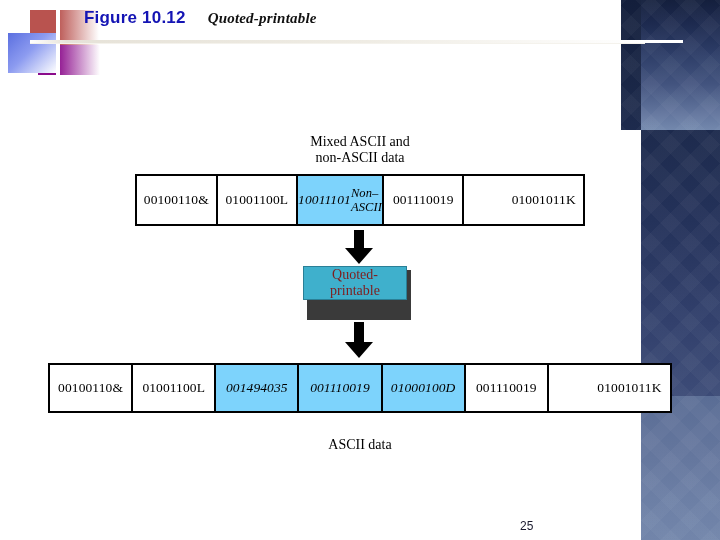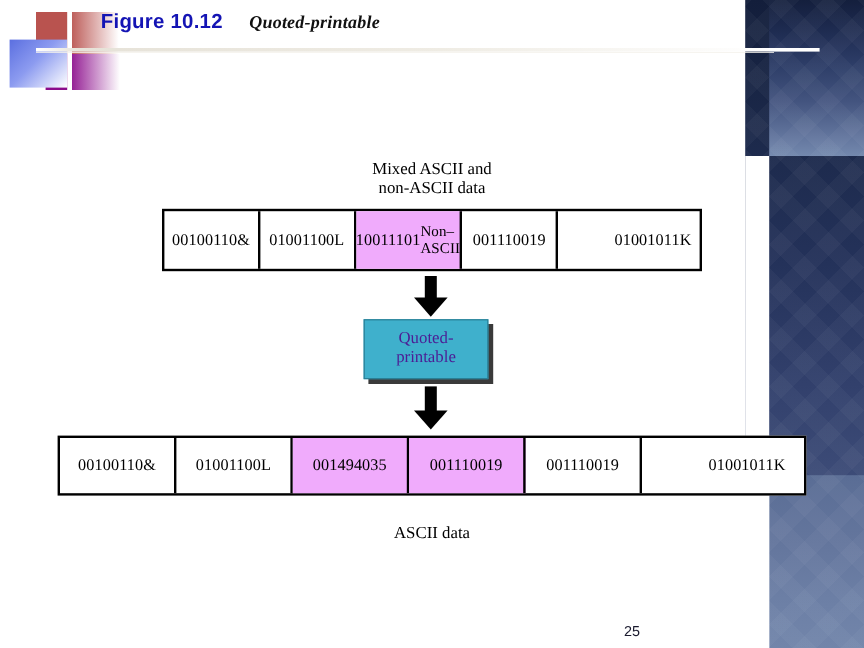--- a/index.html
+++ b/index.html
@@ -149,21 +149,21 @@
     flex-direction: row;
     align-items: center;
     justify-content: center;
     font-family: "Liberation Serif", "DejaVu Serif", serif;
     font-size: 13.5px;
     color: #000000;
     line-height: 1.12;
     padding: 1px 0 2px 0;
   }
   .bitcell:last-child { border-right: none; margin-left: 40px; }
-  .bitcell.hl { background: #f0abfc; }
+  .bitcell.hl { background: #7dd3fc; font-style: italic; }
   .bitcell .bits { letter-spacing: 0.1px; }
   .bitcell .ch { letter-spacing: 0.1px; }
   .bitcell .ch.small { font-size: 12.5px; }
 
   
   .arrow {
     position: absolute;
     width: 28px;
   }
   .arrow .shaft {
@@ -186,31 +186,31 @@
   #arrow-bottom .head { top: 20px; }
 
   
   .proc-shadow {
     position: absolute;
     left: 307px; top: 270px; width: 104px; height: 50px;
     background: #3a3a3a;
   }
   .proc-box {
     position: absolute;
-    left: 303px; top: 266px; width: 104px; height: 50px;
+    left: 303px; top: 266px; width: 104px; height: 34px;
     background: #3fb0cc;
     border: 1px solid #2a7f96;
     box-sizing: border-box;
     display: flex;
     flex-direction: column;
     align-items: center;
     justify-content: center;
     font-family: "Liberation Serif", "DejaVu Serif", serif;
     font-size: 14px;
-    color: #4c1d95;
+    color: #7f1d1d;
     line-height: 1.15;
     white-space: pre-line;
     text-align: center;
   }
 
   
   .pagenum {
     position: absolute;
     left: 520px; top: 519px;
     font-family: "Liberation Sans", "DejaVu Sans", sans-serif;
@@ -293,20 +293,24 @@
         <div class="ch">L</div>
       </div>
       <div class="bitcell hl">
         <div class="bits">00149403</div>
         <div class="ch">5</div>
       </div>
       <div class="bitcell hl">
         <div class="bits">00111001</div>
         <div class="ch">9</div>
       </div>
+      <div class="bitcell hl">
+        <div class="bits">01000100</div>
+        <div class="ch">D</div>
+      </div>
       <div class="bitcell">
         <div class="bits">00111001</div>
         <div class="ch">9</div>
       </div>
       <div class="bitcell">
         <div class="bits">01001011</div>
         <div class="ch">K</div>
       </div>
     </div>
 

